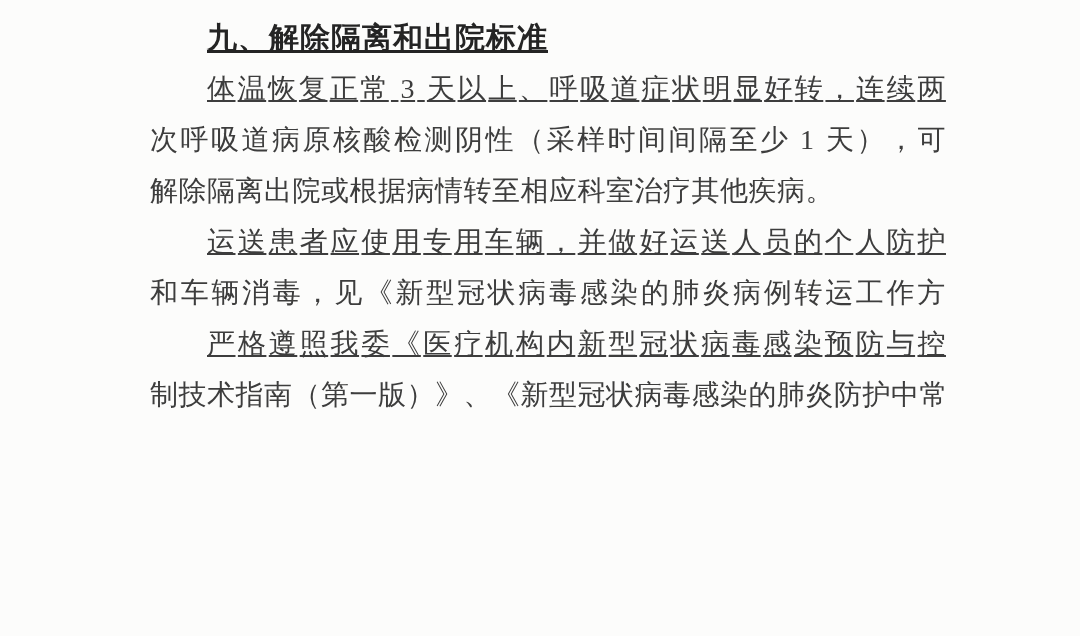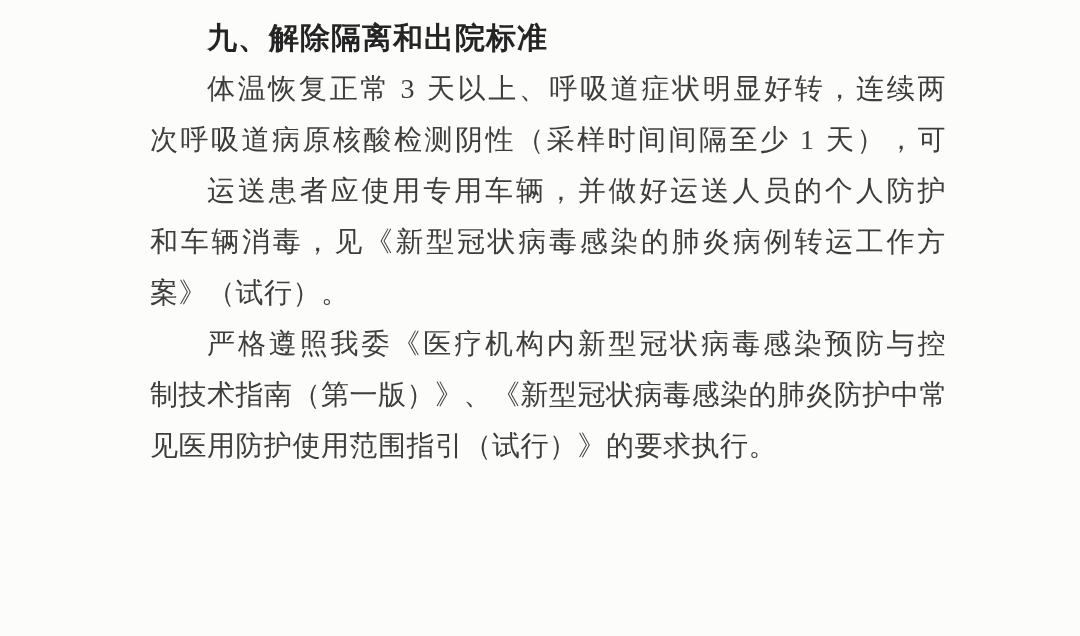--- a/index.html
+++ b/index.html
@@ -33,21 +33,21 @@
     letter-spacing:0.5px;
     white-space:nowrap;
   }
   .heading{
     font-family:"Liberation Sans","DejaVu Sans",sans-serif;
     font-weight:700;
     font-size:30px;
     color:var(--hfg);
     letter-spacing:1px;
   }
-  .indent{padding-left:57px;}
+  .indent{padding-left:57px;text-decoration:underline;}
   
   .just{
     display:flex;
     justify-content:space-between;
     align-items:center;
   }
   .just span{white-space:pre;}
 </style>
 </head>
 <body>
@@ -108,20 +108,21 @@
         <span>至</span>
         <span>少</span>
         <span> </span>
         <span>1</span>
         <span> </span>
         <span>天</span>
         <span>）</span>
         <span>，</span>
         <span>可</span>
       </div>
+    <div class="line">解除隔离出院或根据病情转至相应科室治疗其他疾病。</div>
 
 
     <div class="line indent just">
         <span>运</span>
         <span>送</span>
         <span>患</span>
         <span>者</span>
         <span>应</span>
         <span>使</span>
         <span>用</span>
@@ -164,21 +165,20 @@
         <span>肺</span>
         <span>炎</span>
         <span>病</span>
         <span>例</span>
         <span>转</span>
         <span>运</span>
         <span>工</span>
         <span>作</span>
         <span>方</span>
       </div>
-    <div class="line">案》（试行）。</div>
 
 
     <div class="line indent just">
         <span>严</span>
         <span>格</span>
         <span>遵</span>
         <span>照</span>
         <span>我</span>
         <span>委</span>
         <span>《</span>
@@ -223,16 +223,15 @@
         <span>感</span>
         <span>染</span>
         <span>的</span>
         <span>肺</span>
         <span>炎</span>
         <span>防</span>
         <span>护</span>
         <span>中</span>
         <span>常</span>
       </div>
-    <div class="line">见医用防护使用范围指引（试行）》的要求执行。</div>
 
   </div>
 </div>
 
 </body></html>

